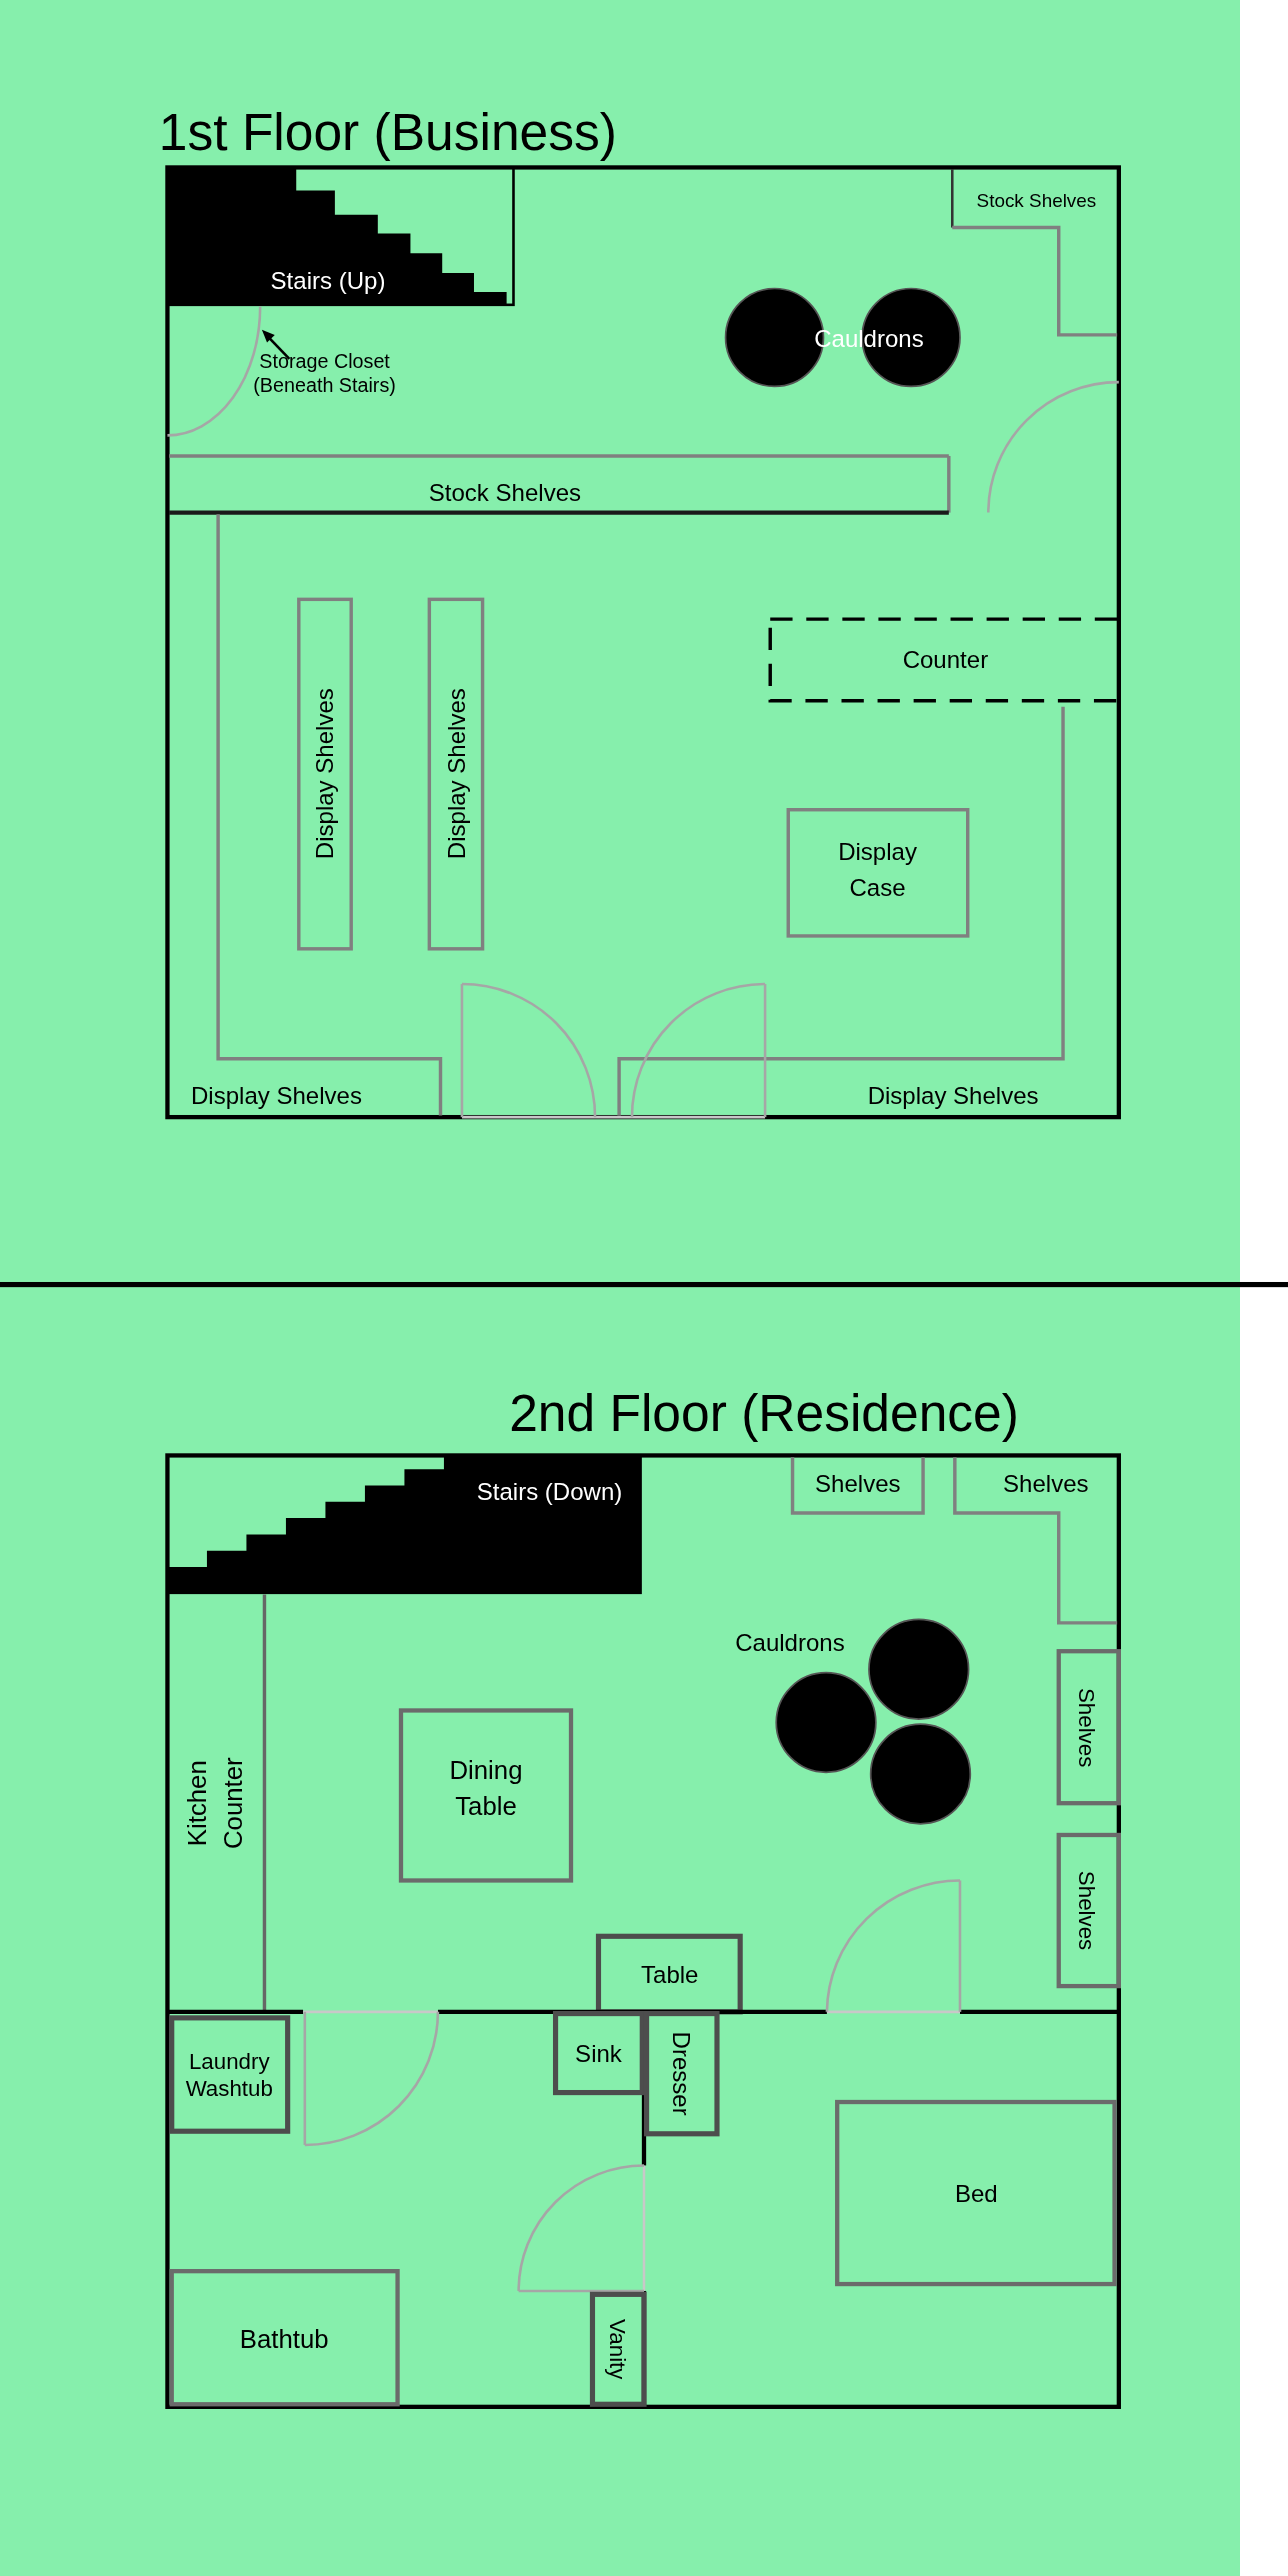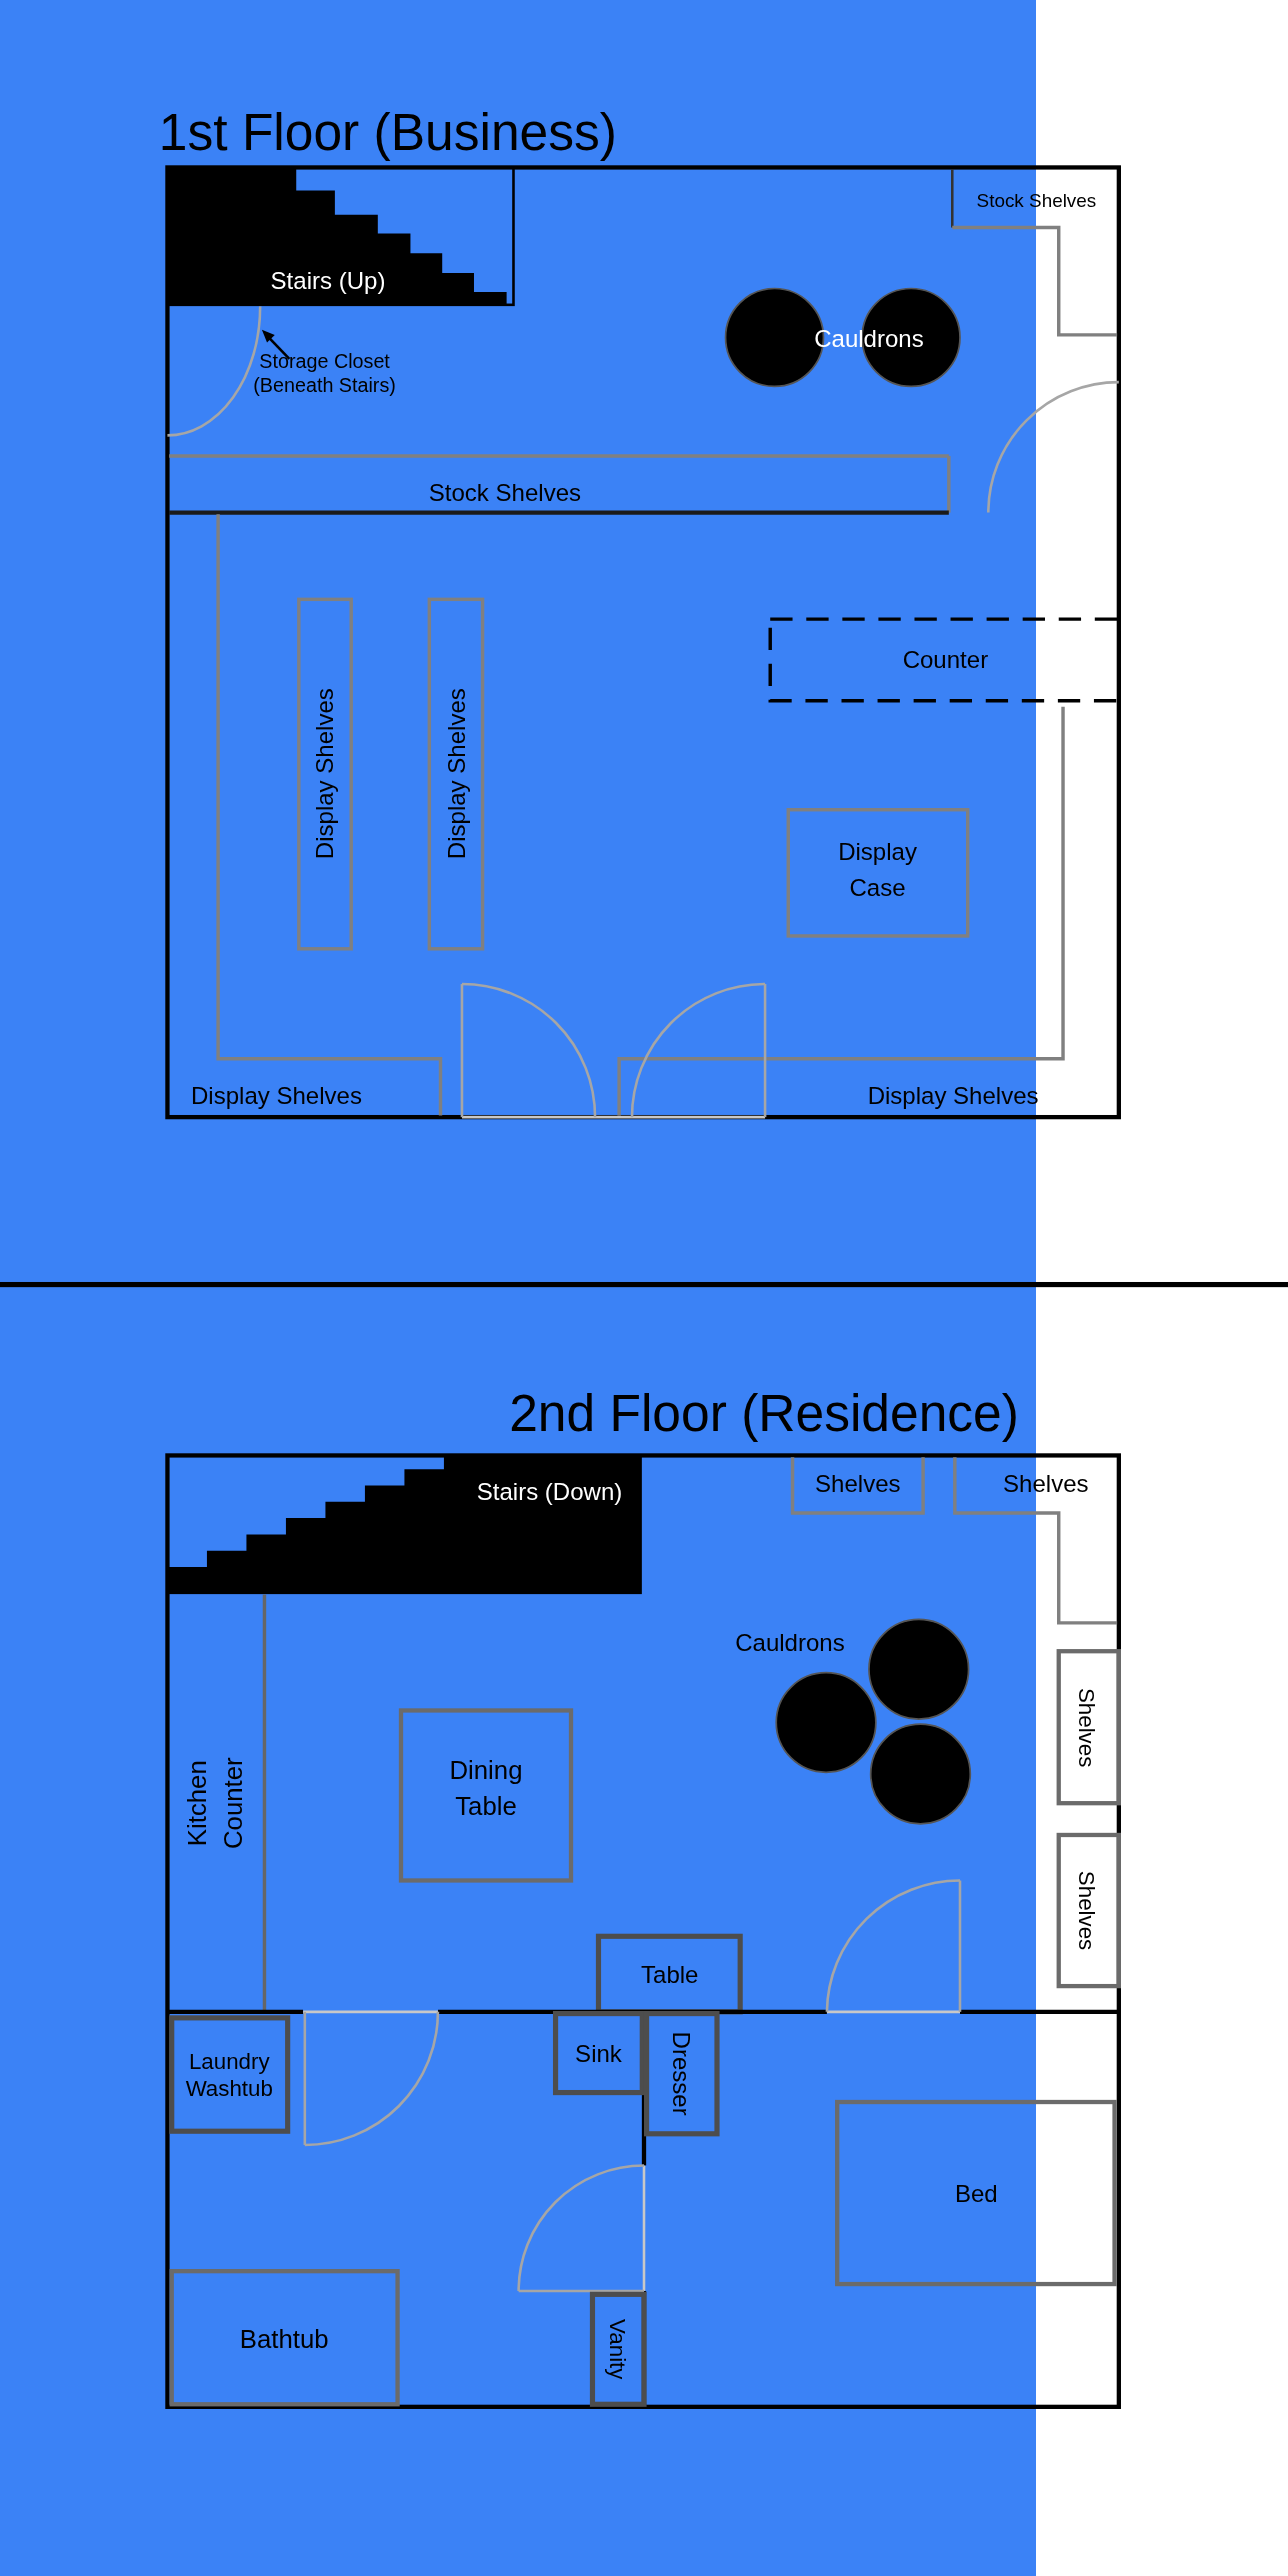--- a/index.html
+++ b/index.html
@@ -1,20 +1,20 @@
 <!DOCTYPE html>
 <html style="font-size:13.7px"><head>
 <meta charset="utf-8">
 <style>
   html, body { margin: 0; padding: 0; background: #ffffff; }
   .page {
     position: relative;
-    width: 1036px;
+    width: 1240px;
     height: 2576px;
-    background: #3b82f6;
+    background: #86efac;
     font-family: "Liberation Sans", sans-serif;
   }
   svg text {
     font-family: "Liberation Sans", sans-serif;
     fill: #000000;
   }
   .title { font-size: 60px; }
   .lbl28 { font-size: 28px; }
   .lbl30 { font-size: 30px; }
   .lbl26 { font-size: 26px; }

